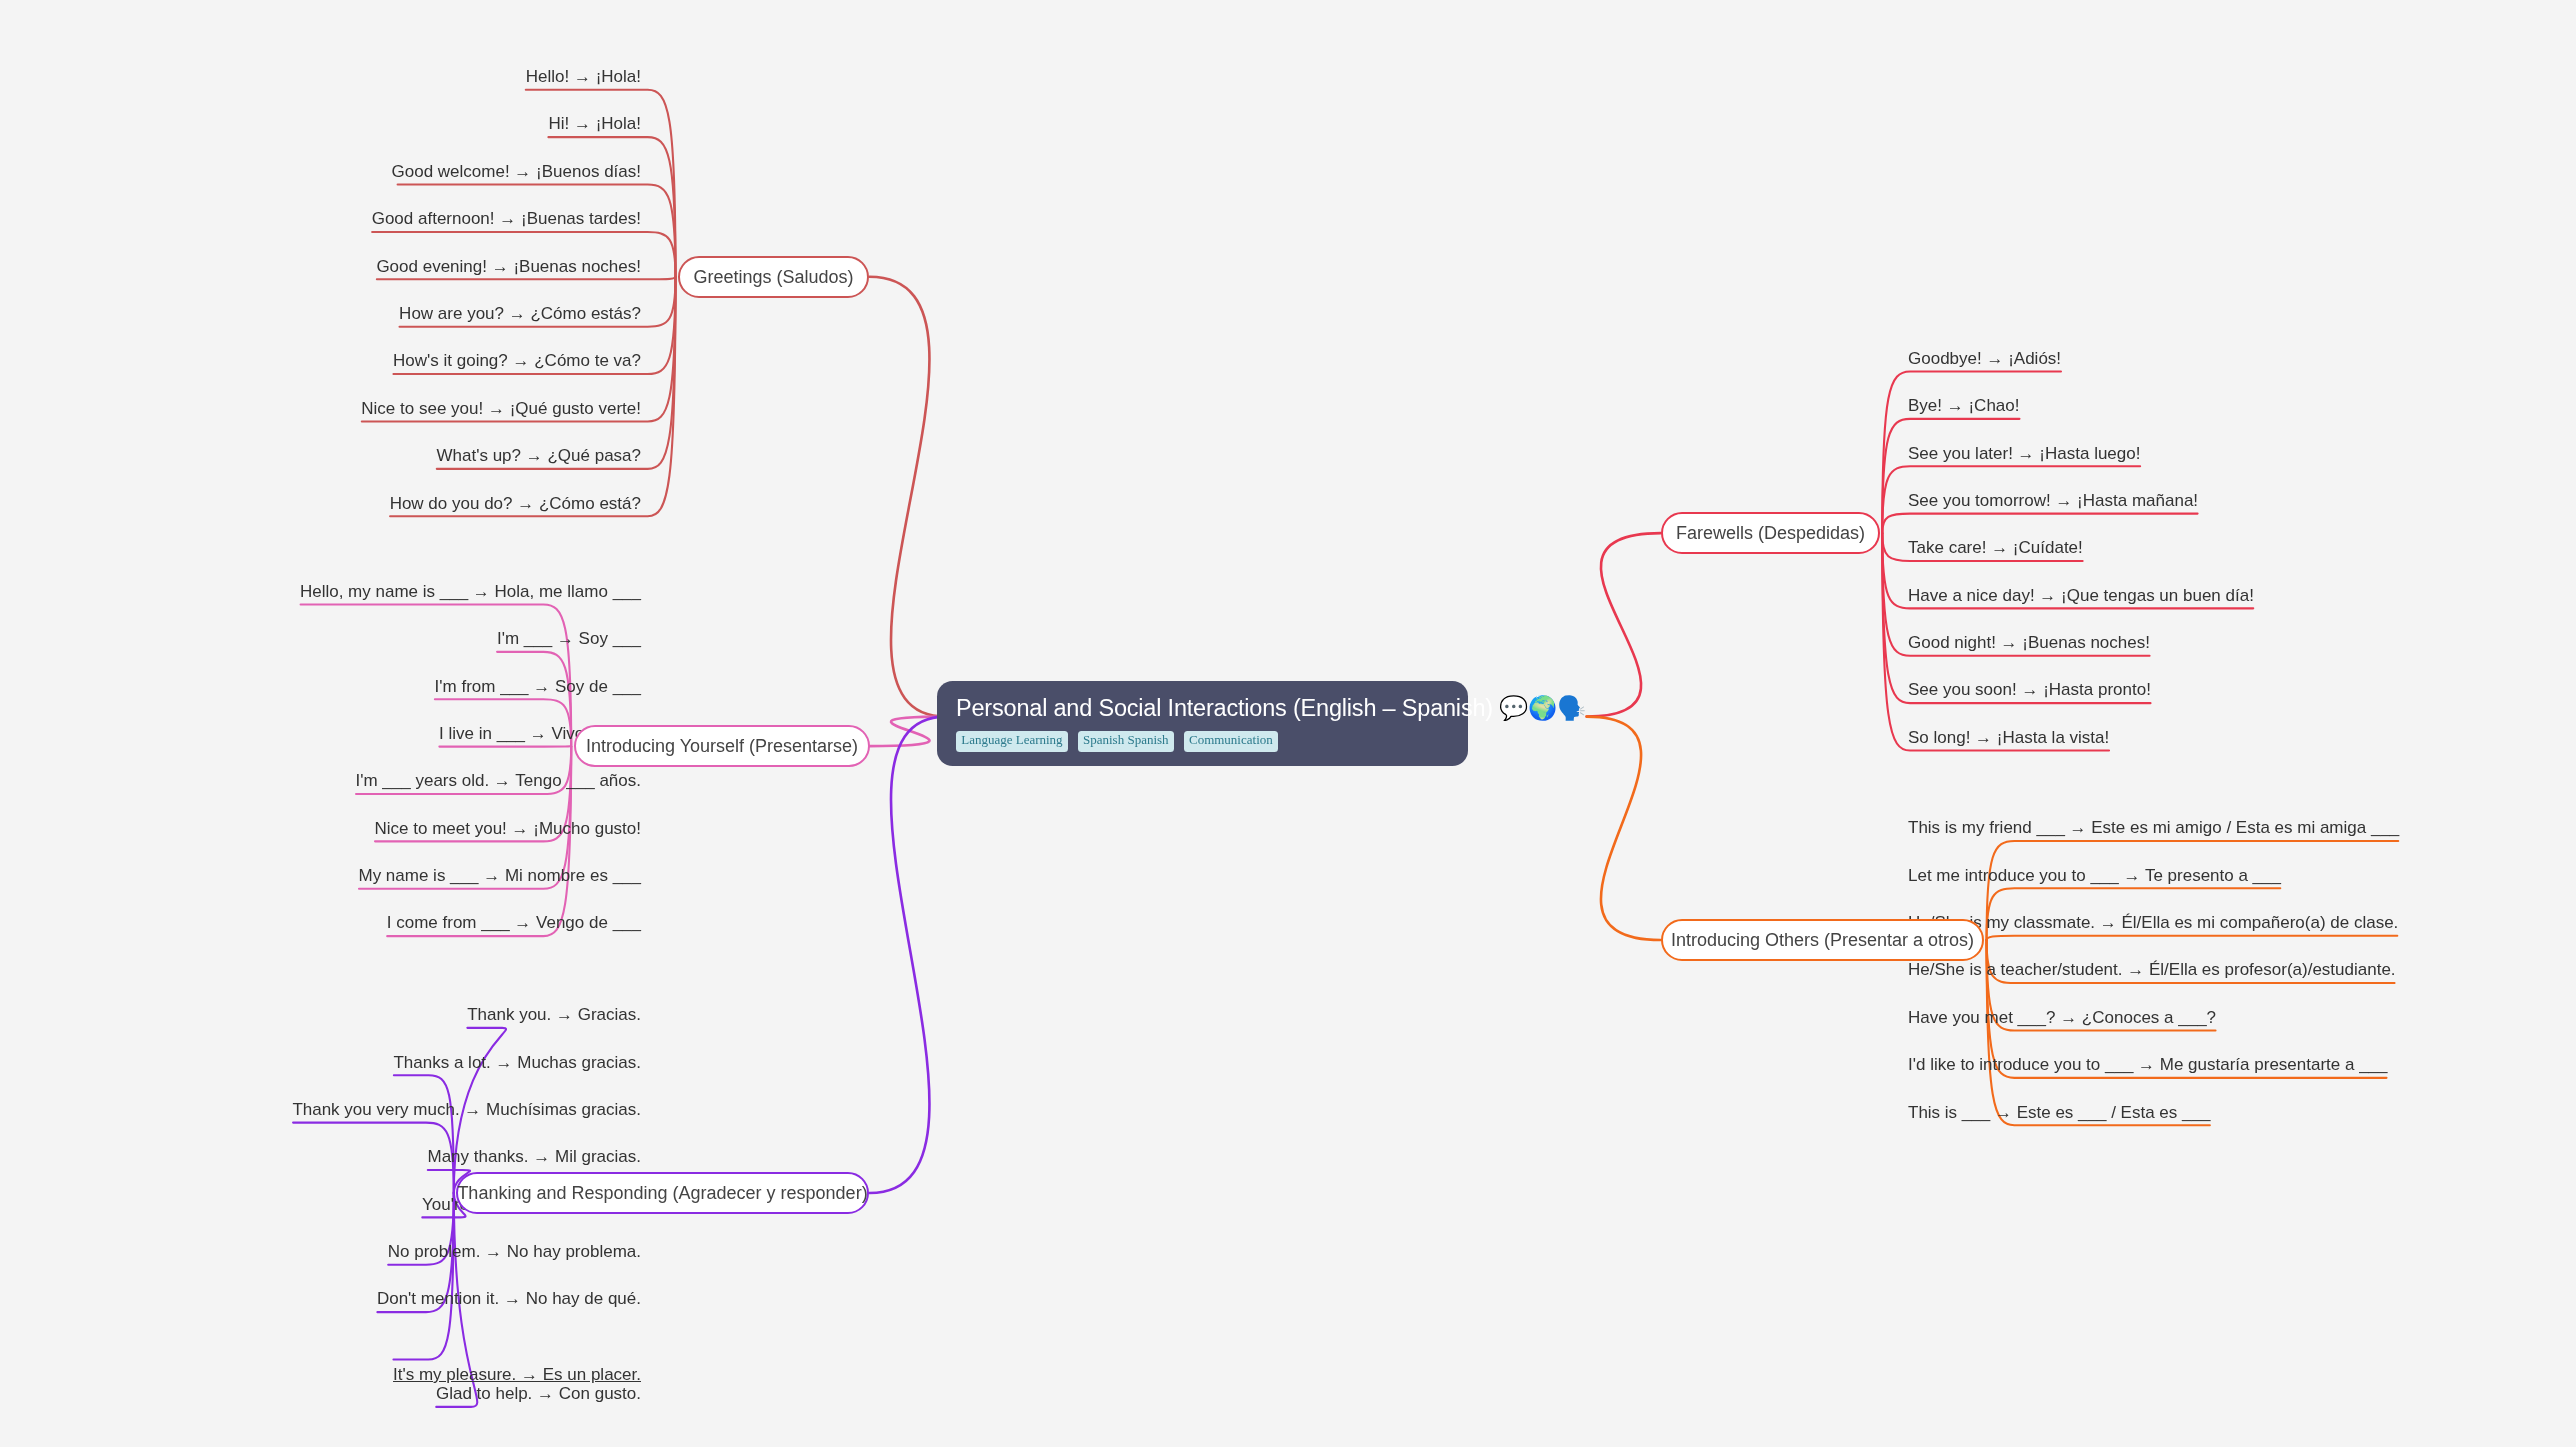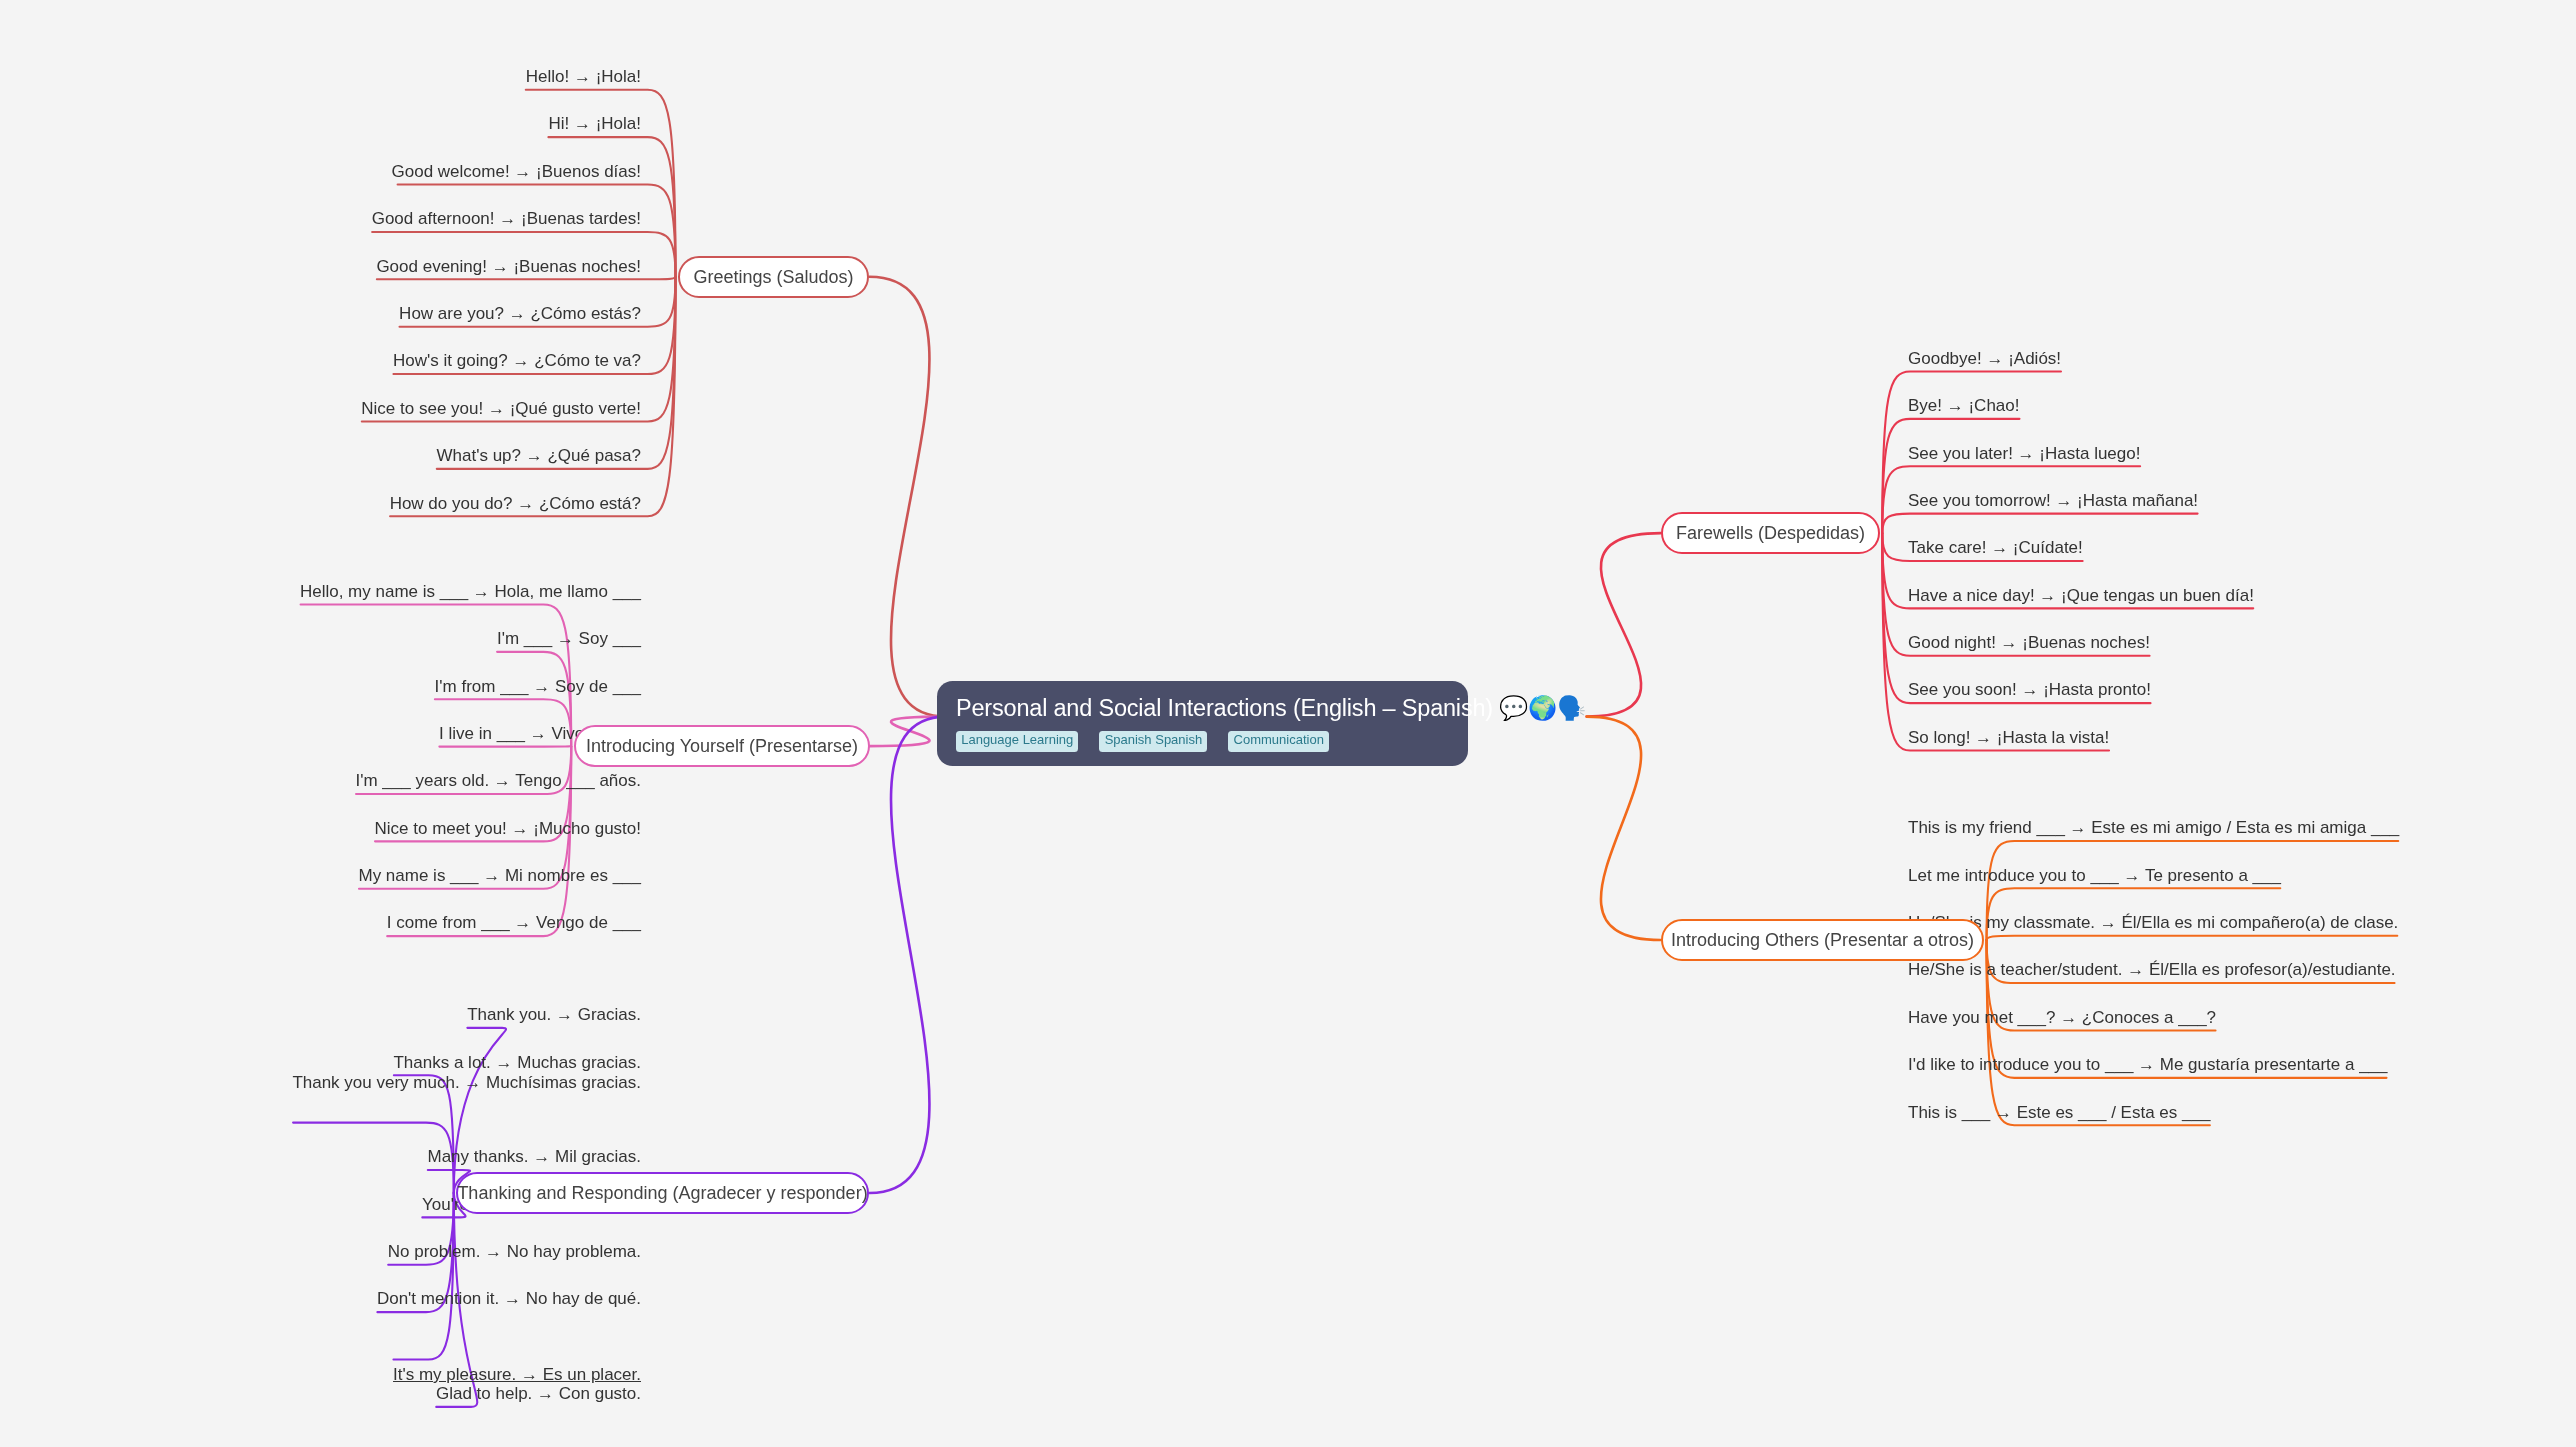--- a/index.html
+++ b/index.html
@@ -25,21 +25,21 @@
     padding:12px 19px 14px 19px;
     z-index:6;
   }
   .central-title{
     color:#ffffff;
     font-size:23.5px;
     line-height:30px;
     white-space:nowrap;
     letter-spacing:-0.2px;
   }
-  .tag-row{margin-top:7.8px;display:flex;gap:21px;}
+  .tag-row{margin-top:7.8px;display:flex;gap:10px;font-family:Liberation Serif, serif;}
   .tag{
     background:#cfe9ee;
     color:#2c7a8c;
     font-size:13px;
     line-height:16.5px;
     padding:1.7px 5.2px 2.6px 5.2px;
     border-radius:3.5px;
     white-space:nowrap;
   }
 
@@ -160,21 +160,21 @@
     <div class="leaf left" style="top: 723px; right: 1935px;">I live in ___ → Vivo en ___</div>
     <div class="leaf left" style="top: 770px; right: 1935px;">I'm ___ years old. → Tengo ___ años.</div>
     <div class="leaf left" style="top: 818px; right: 1935px;">Nice to meet you! → ¡Mucho gusto!</div>
     <div class="leaf left" style="top: 865px; right: 1935px;">My name is ___ → Mi nombre es ___</div>
     <div class="leaf left" style="top: 912px; right: 1935px;">I come from ___ → Vengo de ___</div>
     <div class="branch-node" style="left: 456px; top: 1172px; width: 413px; border-color: rgb(138, 43, 226);">
       <span>Thanking and Responding (Agradecer y responder)</span>
     </div>
     <div class="leaf left" style="top: 1004px; right: 1935px;">Thank you. → Gracias.</div>
     <div class="leaf left" style="top: 1052px; right: 1935px;">Thanks a lot. → Muchas gracias.</div>
-    <div class="leaf left" style="top: 1072px; right: 1935px; text-align: right;">Thank you very much. → Muchísimas gracias.</div>
+    <div class="leaf left" style="top: 1099px; right: 1935px; text-align: right;">Thank you very much. → Muchísimas gracias.</div>
     <div class="leaf left" style="top: 1146px; right: 1935px;">Many thanks. → Mil gracias.</div>
     <div class="leaf left" style="top: 1194px; right: 1935px;">You're welcome. → De nada.</div>
     <div class="leaf left" style="top: 1241px; right: 1935px;">No problem. → No hay problema.</div>
     <div class="leaf left" style="top: 1288px; right: 1935px;">Don't mention it. → No hay de qué.</div>
     <div class="leaf left" style="top: 1364px; right: 1935px; text-decoration: underline;">It's my pleasure. → Es un placer.</div>
     <div class="leaf left" style="top: 1383px; right: 1935px;">Glad to help. → Con gusto.</div>
     <div class="branch-node" style="left: 1661px; top: 512px; width: 219px; border-color: rgb(232, 56, 79);">
       <span>Farewells (Despedidas)</span>
     </div>
     <div class="leaf right" style="top: 348px; left: 1908px;">Goodbye! → ¡Adiós!</div>

